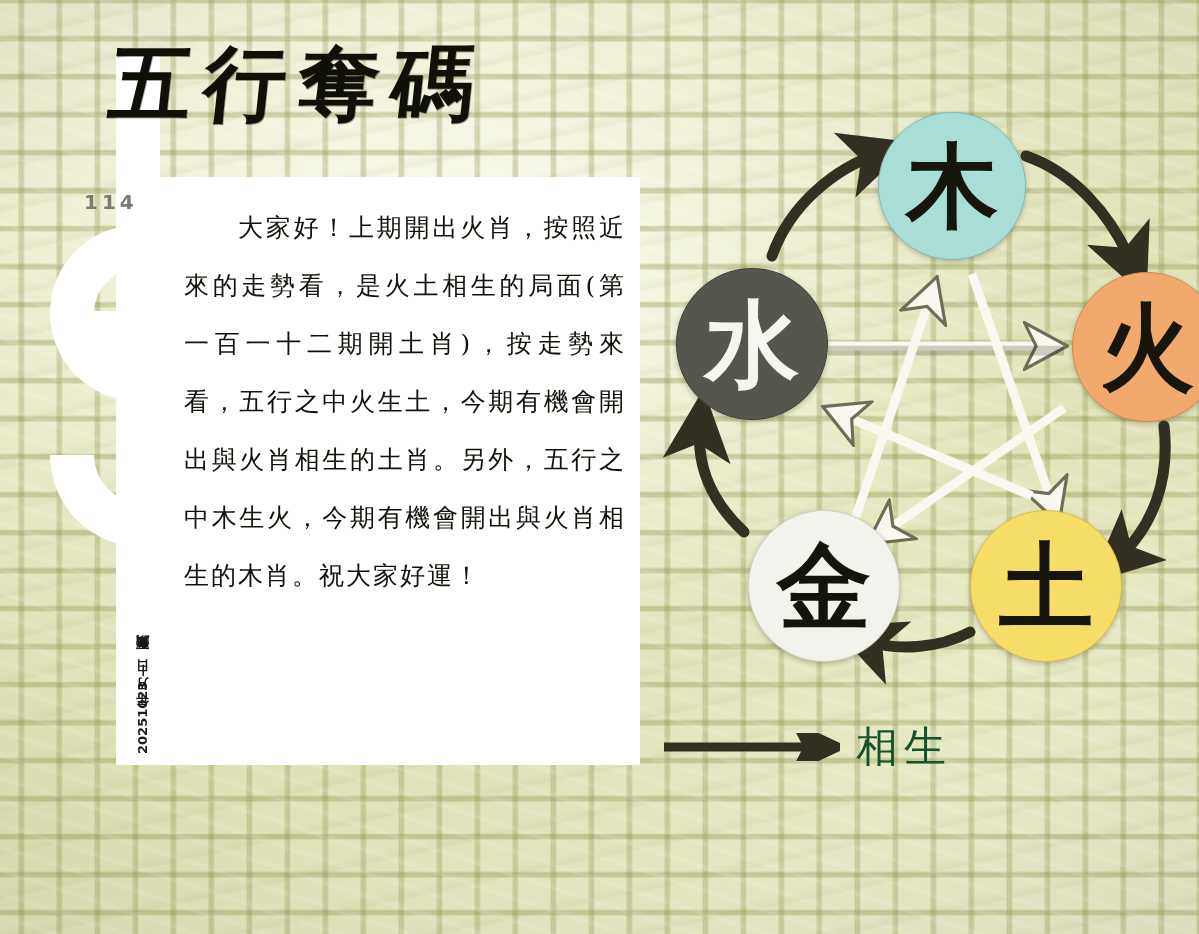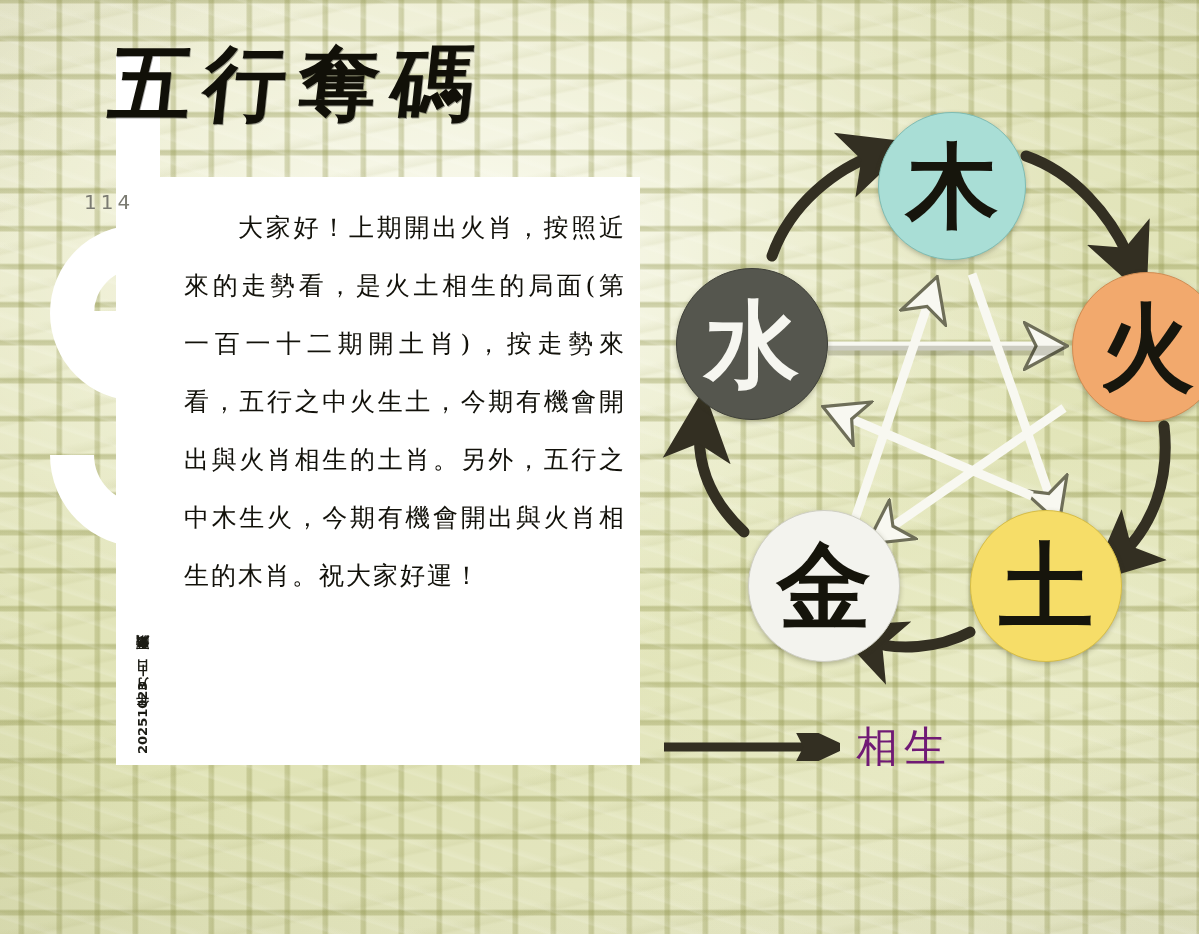--- a/index.html
+++ b/index.html
@@ -93,21 +93,21 @@
     transform: skewX(-6deg);
     white-space: nowrap;
   }
 
   
   .issue-no {
     position: absolute;
     left: 84px;
     top: 190px;
     font-size: 20px;
-    font-weight: normal;
+    font-weight: bold;
     letter-spacing: 4px;
     color: #7b7b72;
   }
 
   
   .timestamp {
     position: absolute;
     left: 131px;
     top: 522px;
     width: 24px;
@@ -183,21 +183,21 @@
     position: absolute;
     display: flex;
     align-items: center;
     gap: 16px;
   }
   #legend-row-sheng { top: 4px;  left: 0; }
   #legend-row-ke    { top: 58px; left: 0; }
   .legend-label {
     font-family: "DejaVu Serif", "Liberation Serif", serif;
     font-size: 42px;
-    color: #701a75;
+    color: #14532d;
     letter-spacing: 6px;
     line-height: 1;
   }
   #legend-row-ke .legend-label { color: #3a3a2c; }
 </style>
 </head>
 <body>
 
 <div id="stage">
 

